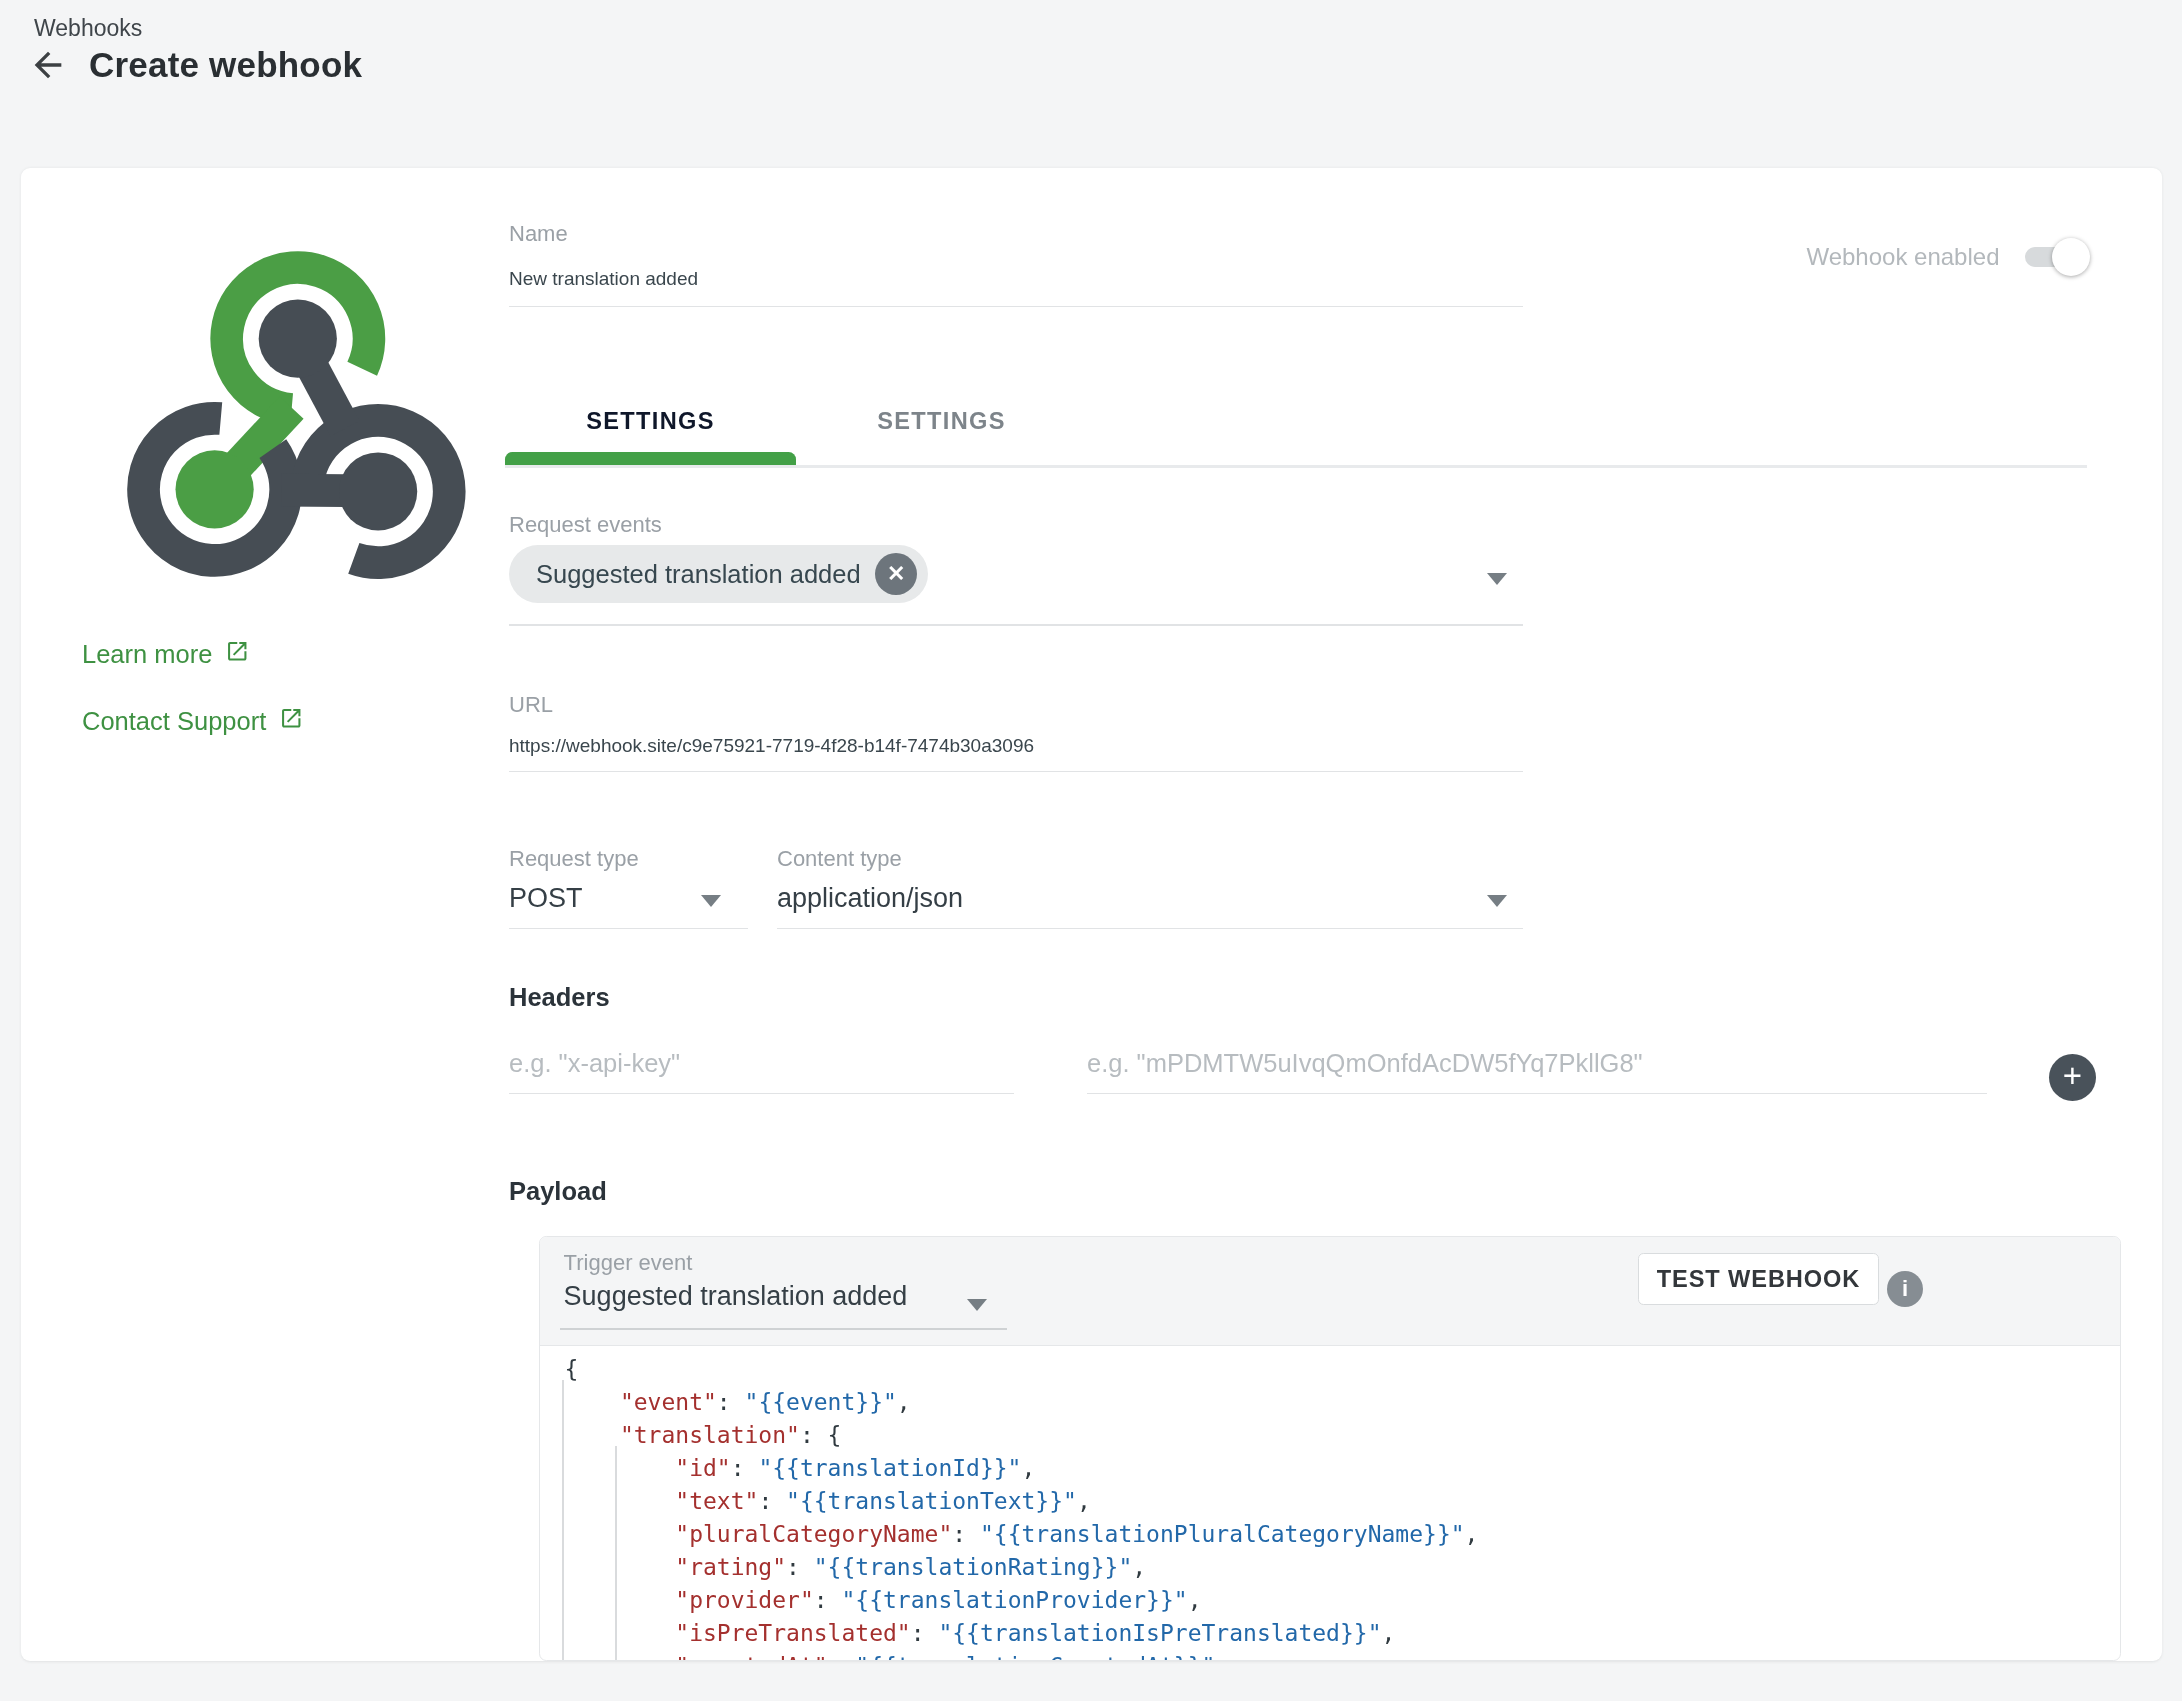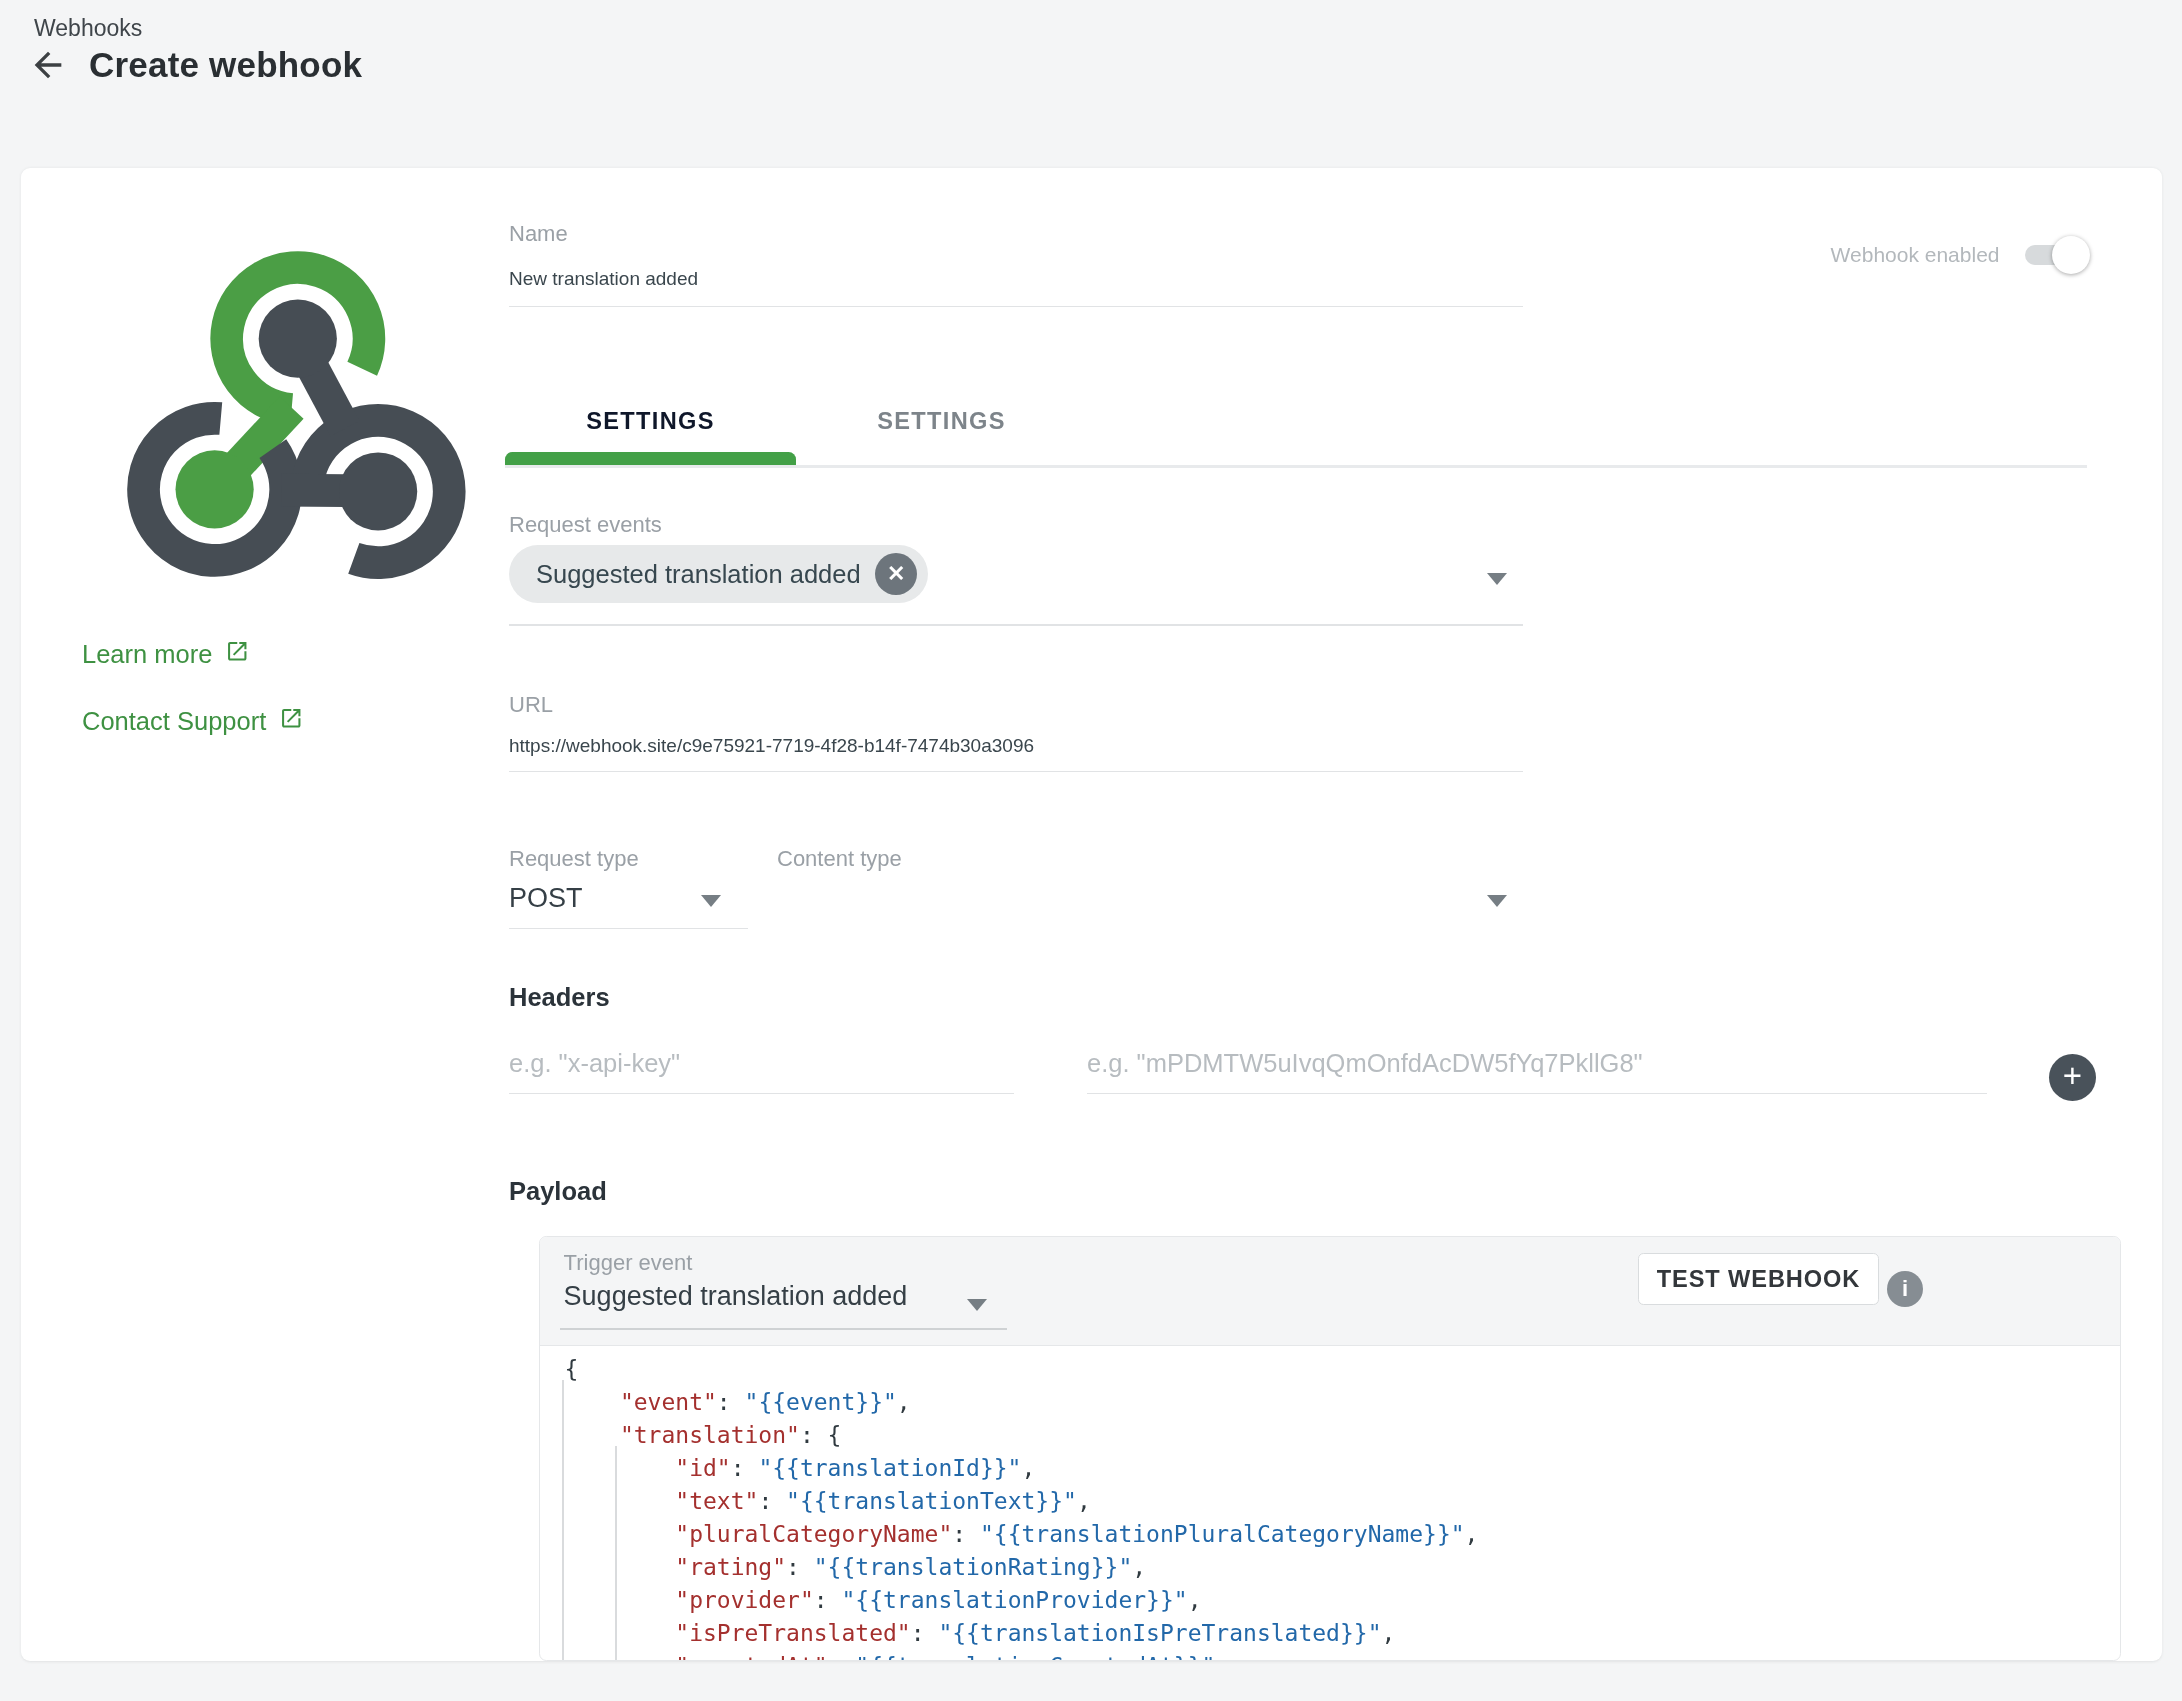--- a/index.html
+++ b/index.html
@@ -24,21 +24,21 @@
   
   .flabel { position:absolute; font-size:22px; color:#9aa0a6; }
   .mfield { position:absolute; border:none; border-bottom:1.8px solid #e1e3e5; background:transparent; outline:none;
             font-size:19px; color:#3a464d; font-family:"Liberation Sans", sans-serif; }
   .mfield::placeholder { color:#b7bcc0; font-size:25.5px; }
   .mvalue { position:absolute; border-bottom:1.8px solid #e1e3e5; font-size:27px; color:#353f46; display:flex; align-items:flex-start; padding-top:5.5px; }
   .caret { position:absolute; width:0; height:0; border-left:10px solid transparent; border-right:10px solid transparent; border-top:12.7px solid #767e84; cursor:pointer; }
 
   
   .togglerow { position:absolute; right:79px; top:75px; display:flex; align-items:center; gap:25.5px; }
-  .togglelabel { font-size:21px; color:#b3b8bc; }
+  .togglelabel { font-size:24px; color:#b3b8bc; }
   .switch { position:relative; width:58px; height:20px; background:#d7dadc; border-radius:10px; cursor:pointer; }
   .knob { position:absolute; left:27px; top:-9px; width:38px; height:38px; border-radius:50%; background:#ffffff;
           box-shadow:0 0.9px 4.5px rgba(0,0,0,.35); }
 
   
   .tab { position:absolute; top:227px; width:291px; height:53px; display:flex; align-items:center; justify-content:center;
          font-size:23.6px; font-weight:700; letter-spacing:1.3px; cursor:pointer; }
   .tab.active { color:#0f172a; }
   .tab.inactive { color:#7d848a; }
   .tabindicator { position:absolute; left:484px; top:284px; width:291px; height:13.6px; background:#43a047; border-radius:7.3px 7.3px 0 0; }
@@ -154,20 +154,21 @@
   <div class="hline" style="left:488px; top:456px; width:1014px;"></div>
 
   <div class="flabel" style="left:488px; top:524px;">URL</div>
   <input class="mfield" style="left: 488px; top: 553px; width: 1014px; height: 51px;" value="https://webhook.site/c9e75921-7719-4f28-b14f-7474b30a3096">
 
   <div class="flabel" style="left:488px; top:678px;">Request type</div>
   <div class="mvalue" style="left:488px; top:709px; width:239px; height:52px;">POST</div>
   <div class="caret" style="left:680px; top:727px;"></div>
 
   <div class="flabel" style="left:756px; top:678px;">Content type</div>
+  <div class="mvalue" style="left:756px; top:709px; width:746px; height:52px;">application/json</div>
   <div class="caret" style="left:1466px; top:727px;"></div>
 
   <div class="secheading" style="left:488px; top:815px;">Headers</div>
   <input class="mfield" style="left: 488px; top: 866px; width: 505px; height: 60px; font-size: 25.5px;" placeholder="e.g. &quot;x-api-key&quot;">
   <input class="mfield" style="left: 1066px; top: 866px; width: 900px; height: 60px; font-size: 25.5px;" placeholder="e.g. &quot;mPDMTW5uIvqQmOnfdAcDW5fYq7PkllG8&quot;">
   <div class="addbtn">
       <span>+</span>
     </div>
 
   <div class="secheading" style="left:488px; top:1009px;">Payload</div>

